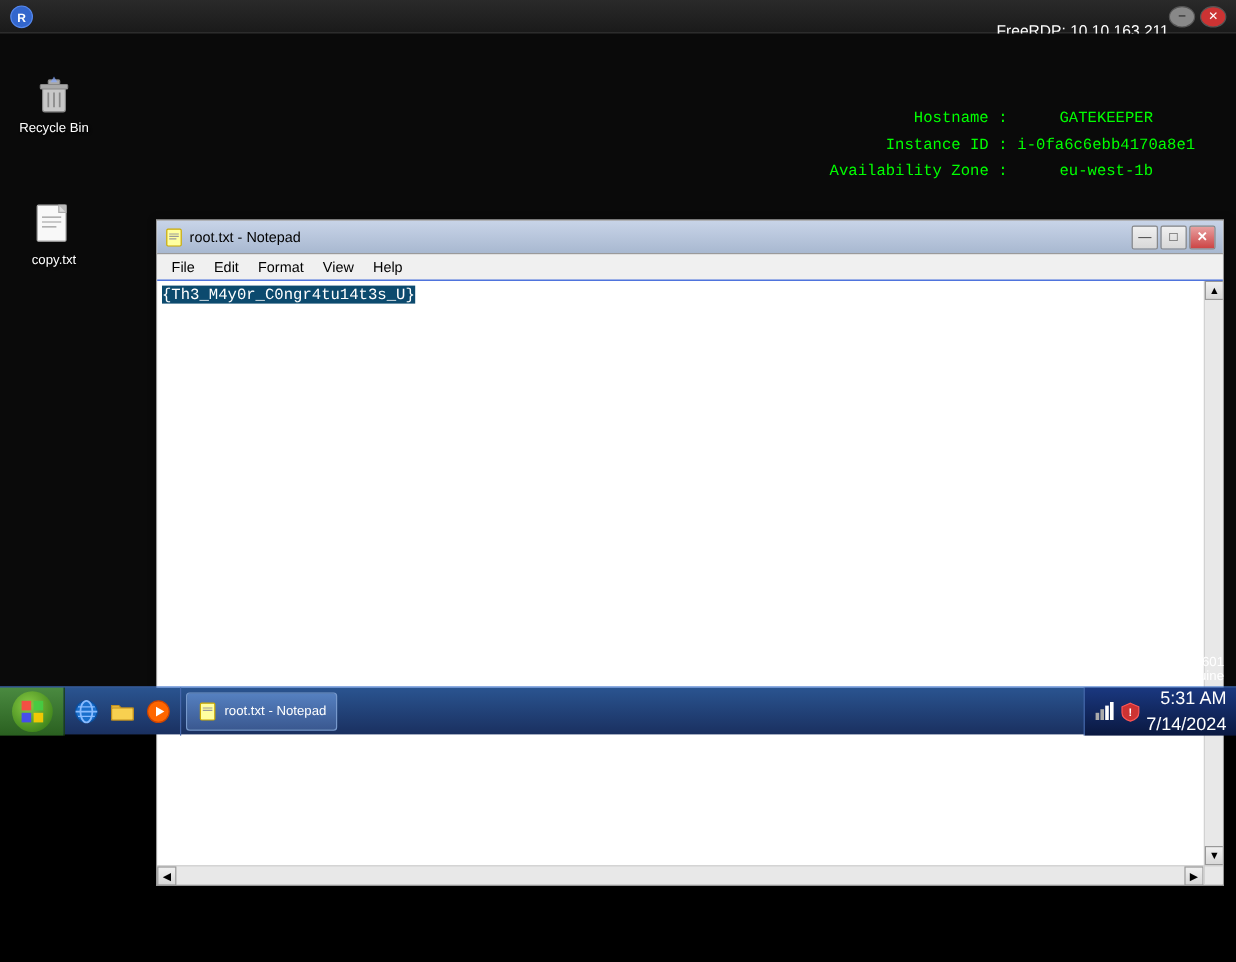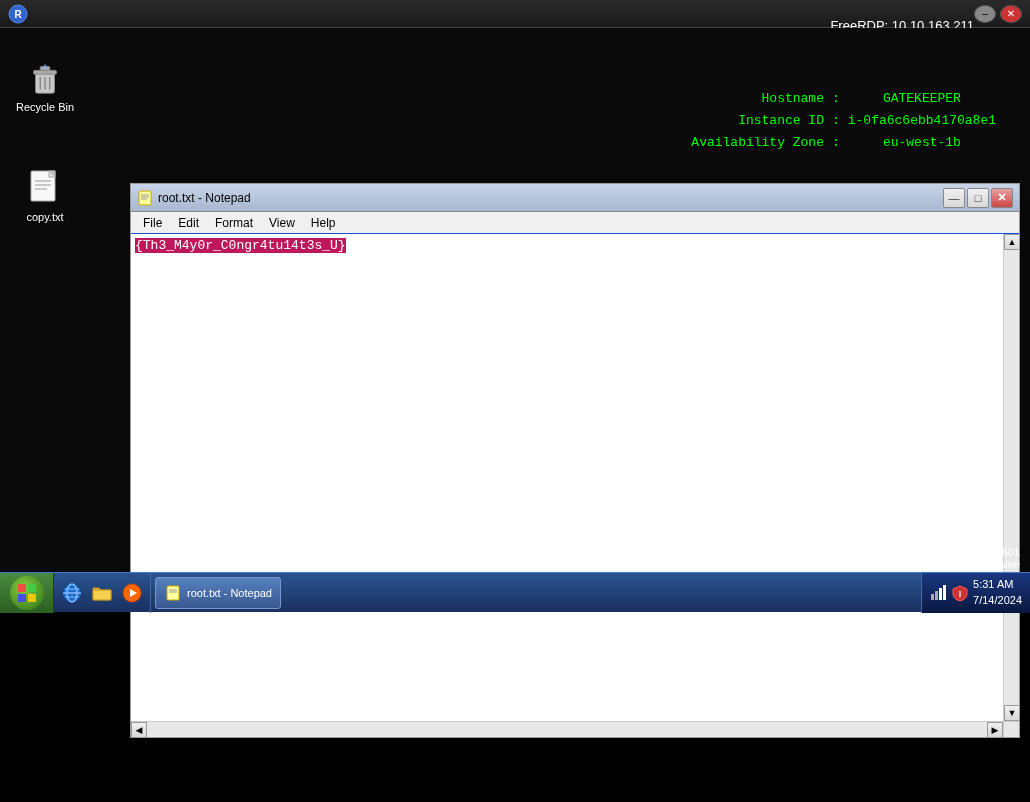--- a/index.html
+++ b/index.html
@@ -304,22 +304,22 @@
       display: flex;
       align-items: center;
       gap: 4px;
       padding: 0 8px;
       height: 40px;
       background: linear-gradient(to bottom, #1a3880, #0a1840);
       border-left: 1px solid #4466aa;
     }
     #taskbar-clock {
       color: #fff;
-      font-size: 11px;
-      text-align: left;
+      font-size: 15px;
+      text-align: right;
       line-height: 1.4;
     }
     #windows-genuine {
       position: absolute;
       bottom: 42px;
       right: 10px;
       color: #fff;
       font-size: 11px;
       text-align: right;
     }
@@ -439,21 +439,21 @@
       <div class="menu-item">File</div>
       <div class="menu-item">Edit</div>
       <div class="menu-item">Format</div>
       <div class="menu-item">View</div>
       <div class="menu-item">Help</div>
     </div>
 
     <div id="notepad-content-wrapper">
       <div style="flex:1;background:#fff;overflow:hidden;position:relative;">
         <div style="padding:4px;font-family:'Courier New',monospace;font-size:13px;">
-          <span style="background:#be185d;color:#fff;">{Th3_M4y0r_C0ngr4tu14t3s_U}</span>
+          <span style="background:#0c4a6e;color:#fff;">{Th3_M4y0r_C0ngr4tu14t3s_U}</span>
         </div>
       </div>
 
       <div id="notepad-scrollbar-y">
         <div class="scroll-arrow">▲</div>
         <div class="scroll-track"></div>
         <div class="scroll-arrow">▼</div>
       </div>
     </div>
 

